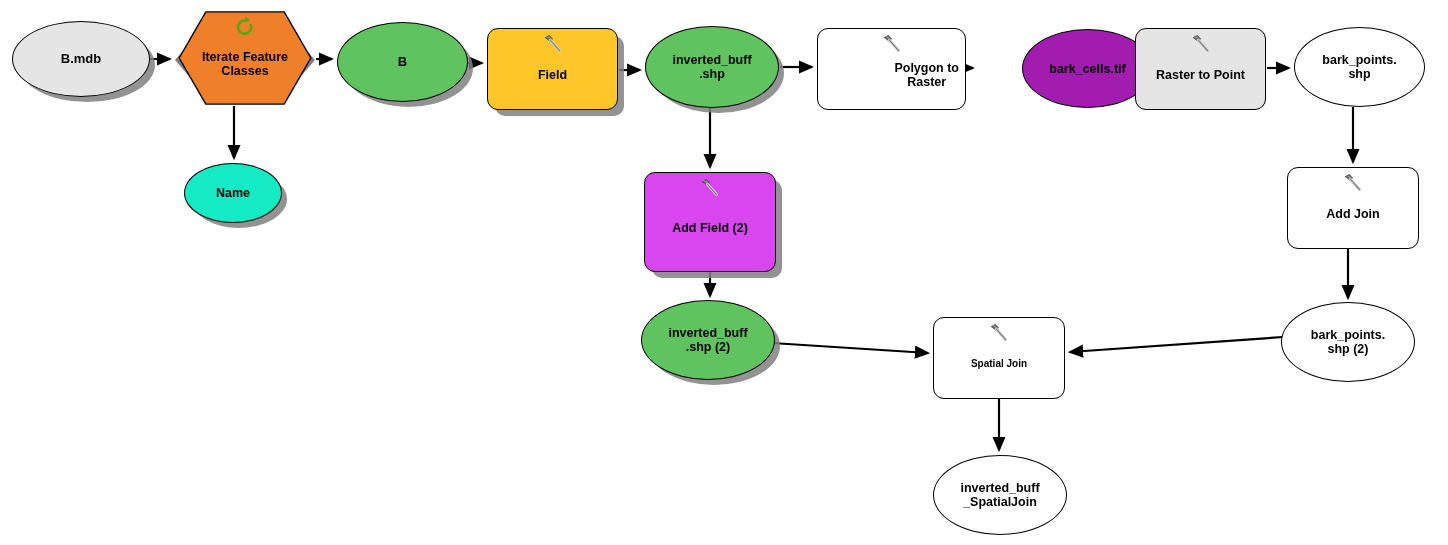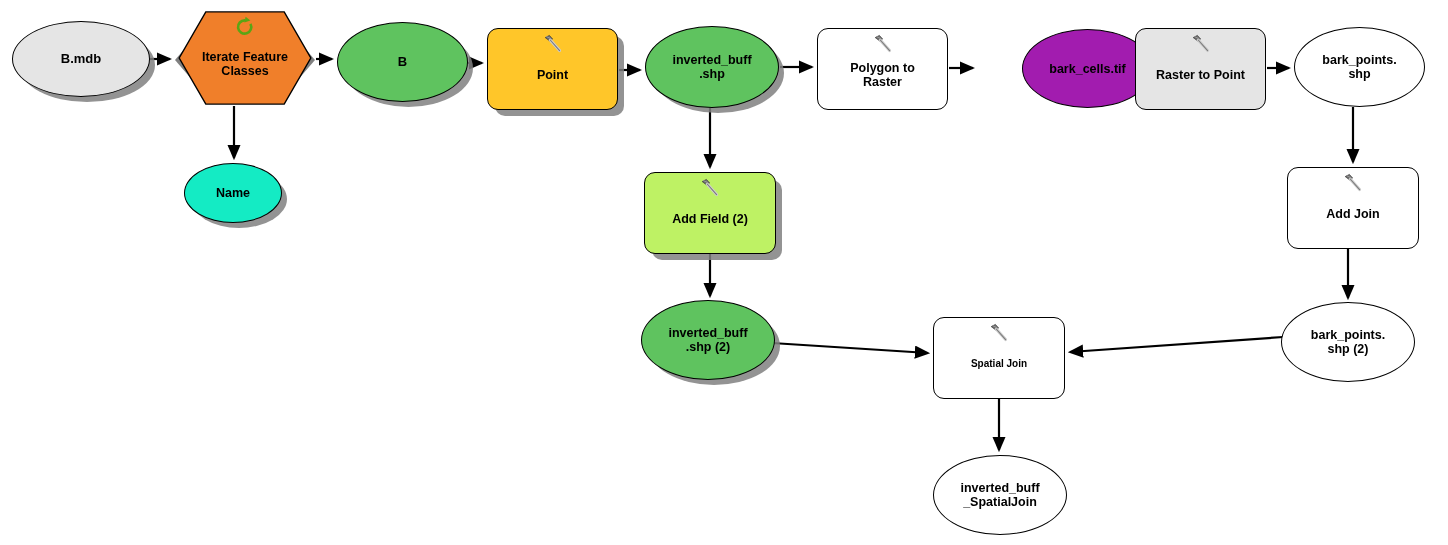--- a/index.html
+++ b/index.html
@@ -151,27 +151,27 @@
       </div>
       <div class="node rect" style="left: 487px; top: 28px; width: 131px; height: 82px; font-size: 12.5px; background: rgb(255, 198, 41);">
         <span class="tool-icon"><svg viewBox="0 0 22 22" width="22" height="22" xmlns="http://www.w3.org/2000/svg">
             <g>
               <path d="M3.2 4.6 L7.4 2.4 L10.6 6.0 L8.0 8.2 Z" fill="#6e6e6e" stroke="#3a3a3a" stroke-width="0.7"></path>
               <path d="M4.0 3.4 L8.6 5.4" stroke="#9a9a9a" stroke-width="1" fill="none"></path>
               <path d="M8.2 7.0 L17.6 17.6" stroke="#cfcfcf" stroke-width="3.0" stroke-linecap="round" fill="none"></path>
               <path d="M8.2 7.0 L17.6 17.6" stroke="#7a7a7a" stroke-width="1.1" stroke-linecap="round" fill="none"></path>
             </g>
           </svg></span>
-        <span class="label" style="margin-top: 12px;">Point</span>
+        <span class="label" style="margin-top: 12px;">Field</span>
       </div>
       <div class="node ellipse" style="left: 645px; top: 26px; width: 134px; height: 82px; font-size: 12.5px; background: rgb(95, 195, 95);">
         <span class="label">inverted_buff
 .shp</span>
       </div>
-      <div class="node rect plain" style="left: 817px; top: 28px; width: 131px; height: 82px; font-size: 12.5px; background: rgb(255, 255, 255);">
+      <div class="node rect plain" style="left: 817px; top: 28px; width: 149px; height: 82px; font-size: 12.5px; background: rgb(255, 255, 255); justify-content: flex-end;">
         <span class="tool-icon"><svg viewBox="0 0 22 22" width="22" height="22" xmlns="http://www.w3.org/2000/svg">
             <g>
               <path d="M3.2 4.6 L7.4 2.4 L10.6 6.0 L8.0 8.2 Z" fill="#6e6e6e" stroke="#3a3a3a" stroke-width="0.7"></path>
               <path d="M4.0 3.4 L8.6 5.4" stroke="#9a9a9a" stroke-width="1" fill="none"></path>
               <path d="M8.2 7.0 L17.6 17.6" stroke="#cfcfcf" stroke-width="3.0" stroke-linecap="round" fill="none"></path>
               <path d="M8.2 7.0 L17.6 17.6" stroke="#7a7a7a" stroke-width="1.1" stroke-linecap="round" fill="none"></path>
             </g>
           </svg></span>
         <span class="label" style="margin-top: 12px;">Polygon to
 Raster</span>
@@ -187,21 +187,21 @@
               <path d="M8.2 7.0 L17.6 17.6" stroke="#cfcfcf" stroke-width="3.0" stroke-linecap="round" fill="none"></path>
               <path d="M8.2 7.0 L17.6 17.6" stroke="#7a7a7a" stroke-width="1.1" stroke-linecap="round" fill="none"></path>
             </g>
           </svg></span>
         <span class="label" style="margin-top: 12px;">Raster to Point</span>
       </div>
       <div class="node ellipse plain" style="left: 1294px; top: 27px; width: 131px; height: 80px; font-size: 12.5px; background: rgb(255, 255, 255);">
         <span class="label">bark_points.
 shp</span>
       </div>
-      <div class="node rect" style="left: 644px; top: 172px; width: 132px; height: 82px; font-size: 12.5px; background: #bef264;">
+      <div class="node rect" style="left: 644px; top: 172px; width: 132px; height: 100px; font-size: 12.5px; background: #d946ef;">
         <span class="tool-icon"><svg viewBox="0 0 22 22" width="22" height="22" xmlns="http://www.w3.org/2000/svg">
             <g>
               <path d="M3.2 4.6 L7.4 2.4 L10.6 6.0 L8.0 8.2 Z" fill="#6e6e6e" stroke="#3a3a3a" stroke-width="0.7"></path>
               <path d="M4.0 3.4 L8.6 5.4" stroke="#9a9a9a" stroke-width="1" fill="none"></path>
               <path d="M8.2 7.0 L17.6 17.6" stroke="#cfcfcf" stroke-width="3.0" stroke-linecap="round" fill="none"></path>
               <path d="M8.2 7.0 L17.6 17.6" stroke="#7a7a7a" stroke-width="1.1" stroke-linecap="round" fill="none"></path>
             </g>
           </svg></span>
         <span class="label" style="margin-top: 12px;">Add Field (2)</span>
       </div>

